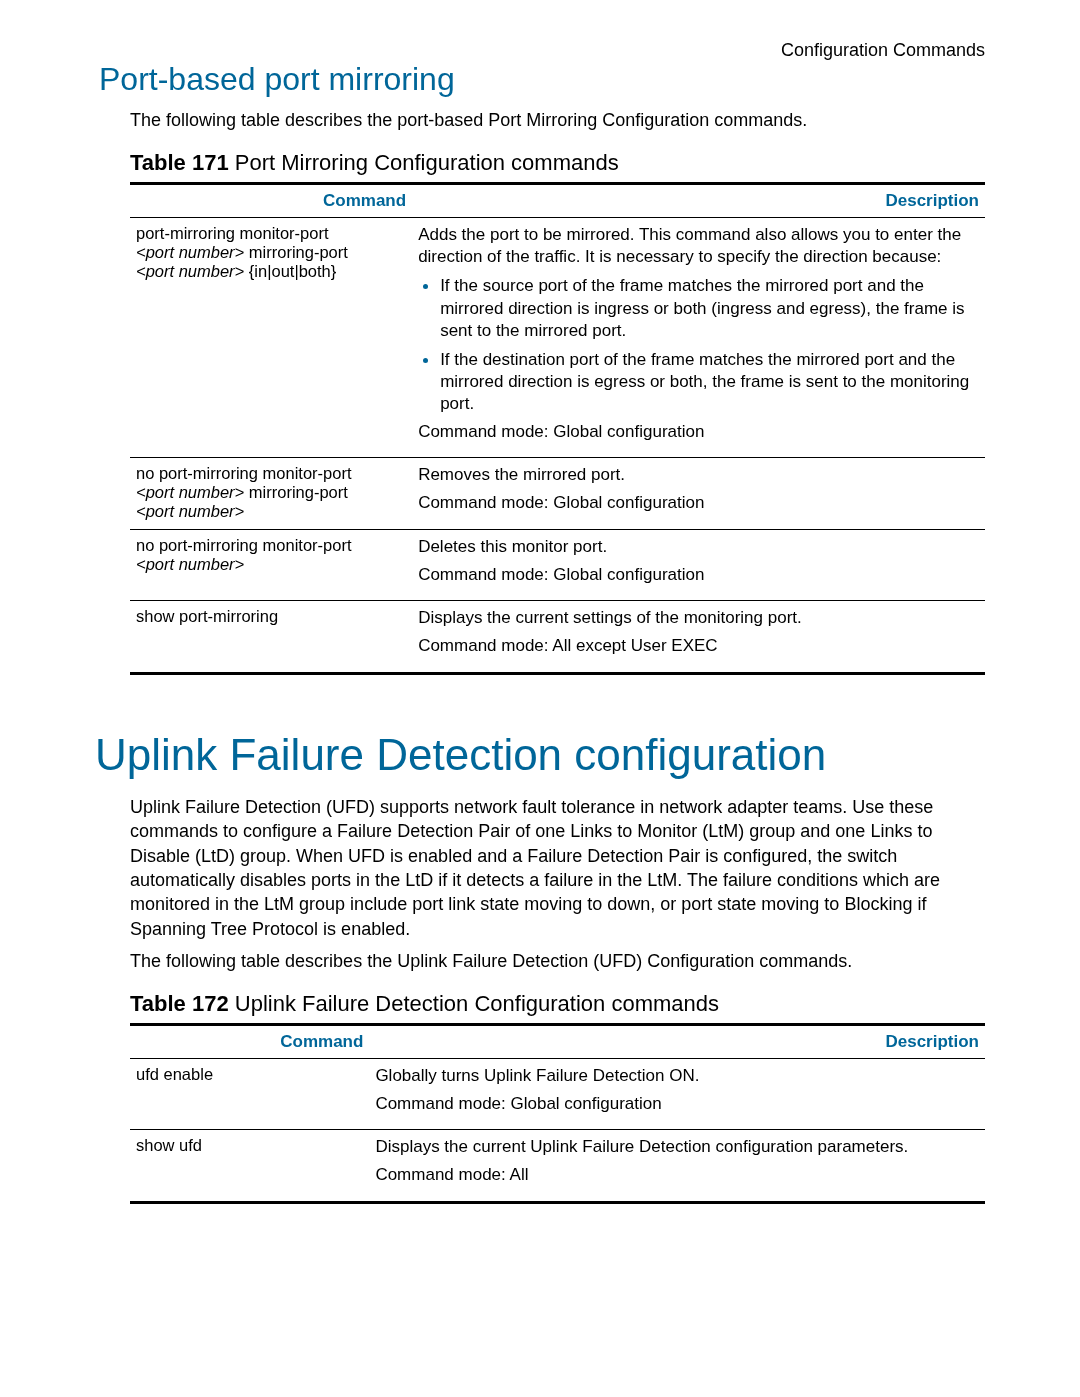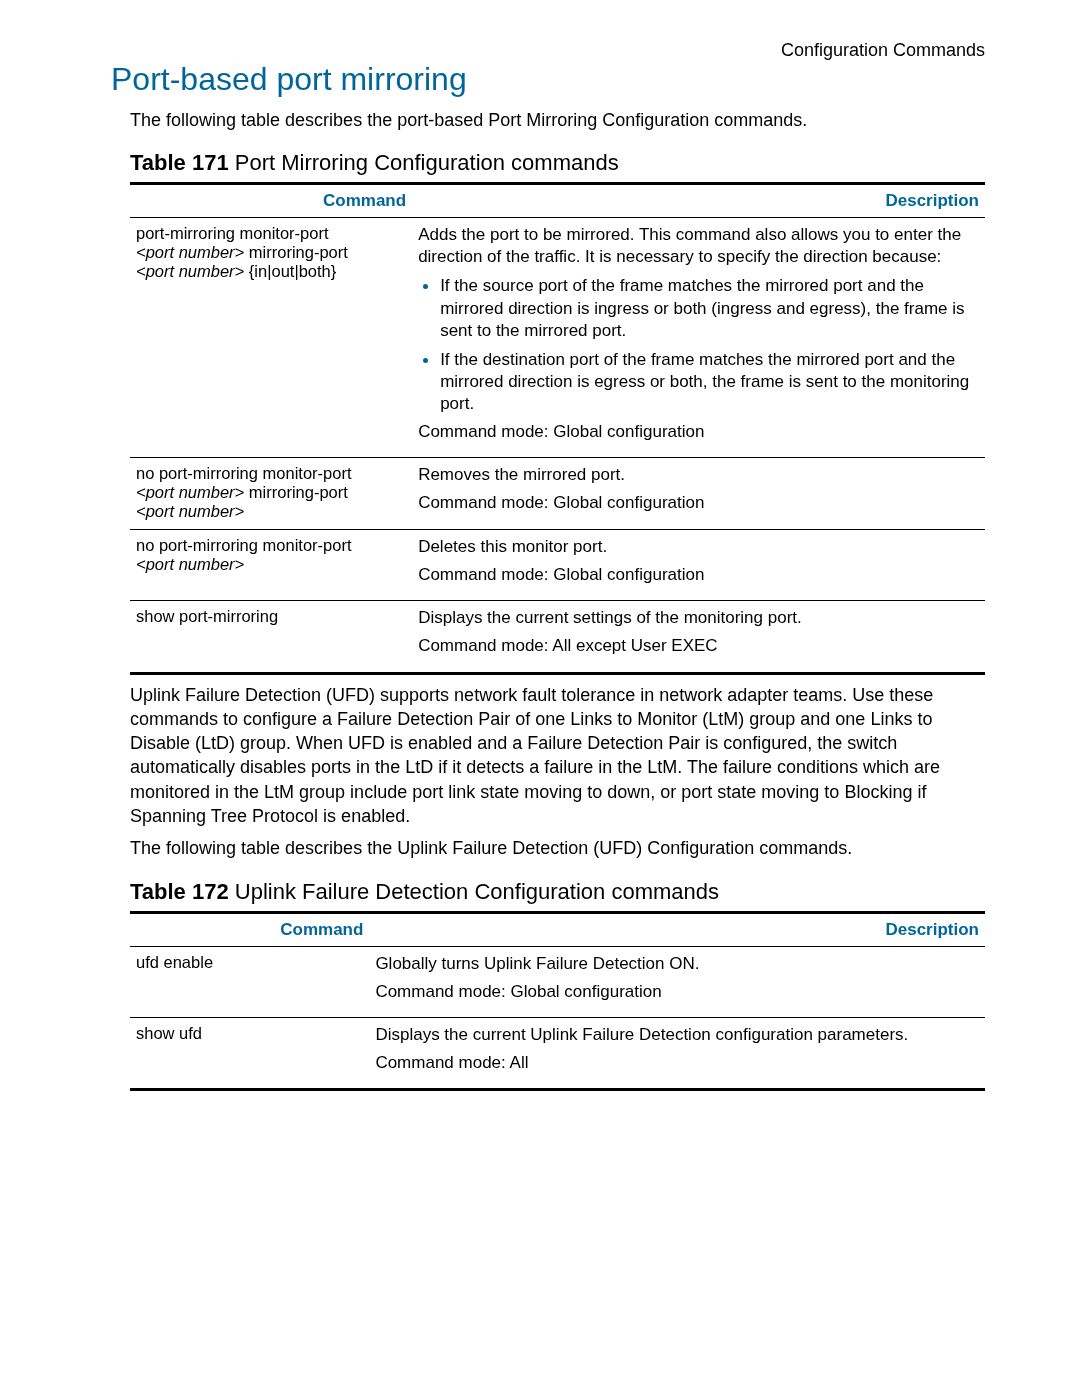--- a/index.html
+++ b/index.html
@@ -16,21 +16,21 @@
     padding: 40px 95px 40px 95px;
   }
   .header-right {
     text-align: right;
     font-size: 18px;
   }
   h2.section-title {
     color: #006699;
     font-weight: normal;
     font-size: 32px;
-    margin: 0 0 10px 16px;
+    margin: 0 0 10px 4px;
   }
   .body-text {
     font-size: 18px;
     line-height: 1.35;
     margin: 8px 0 8px 35px;
   }
   .table-caption {
     font-size: 22px;
     margin: 18px 0 6px 35px;
   }
@@ -154,20 +154,21 @@
       <tr>
         <td class="cmd-cell"><span>show port-mirroring</span></td>
         <td>
           <p class="desc-para">Displays the current settings of the monitoring port.</p>
           <p class="desc-para"><span class="cmd-mode-label">Command mode:</span><span> All except User EXEC</span></p>
         </td>
       </tr>
     </tbody>
   </table>
 
+  <h1 class="chapter">Uplink Failure Detection configuration</h1>
 
   <p class="body-text">Uplink Failure Detection (UFD) supports network fault tolerance in network adapter teams. Use these commands to configure a Failure Detection Pair of one Links to Monitor (LtM) group and one Links to Disable (LtD) group. When UFD is enabled and a Failure Detection Pair is configured, the switch automatically disables ports in the LtD if it detects a failure in the LtM. The failure conditions which are monitored in the LtM group include port link state moving to down, or port state moving to Blocking if Spanning Tree Protocol is enabled.</p>
   <p class="body-text">The following table describes the Uplink Failure Detection (UFD) Configuration commands.</p>
 
   <div class="table-caption">
     <span class="cap-label">Table 172</span><span> Uplink Failure Detection Configuration commands</span>
   </div>
 
   <table class="cmd-table">
     <colgroup>

